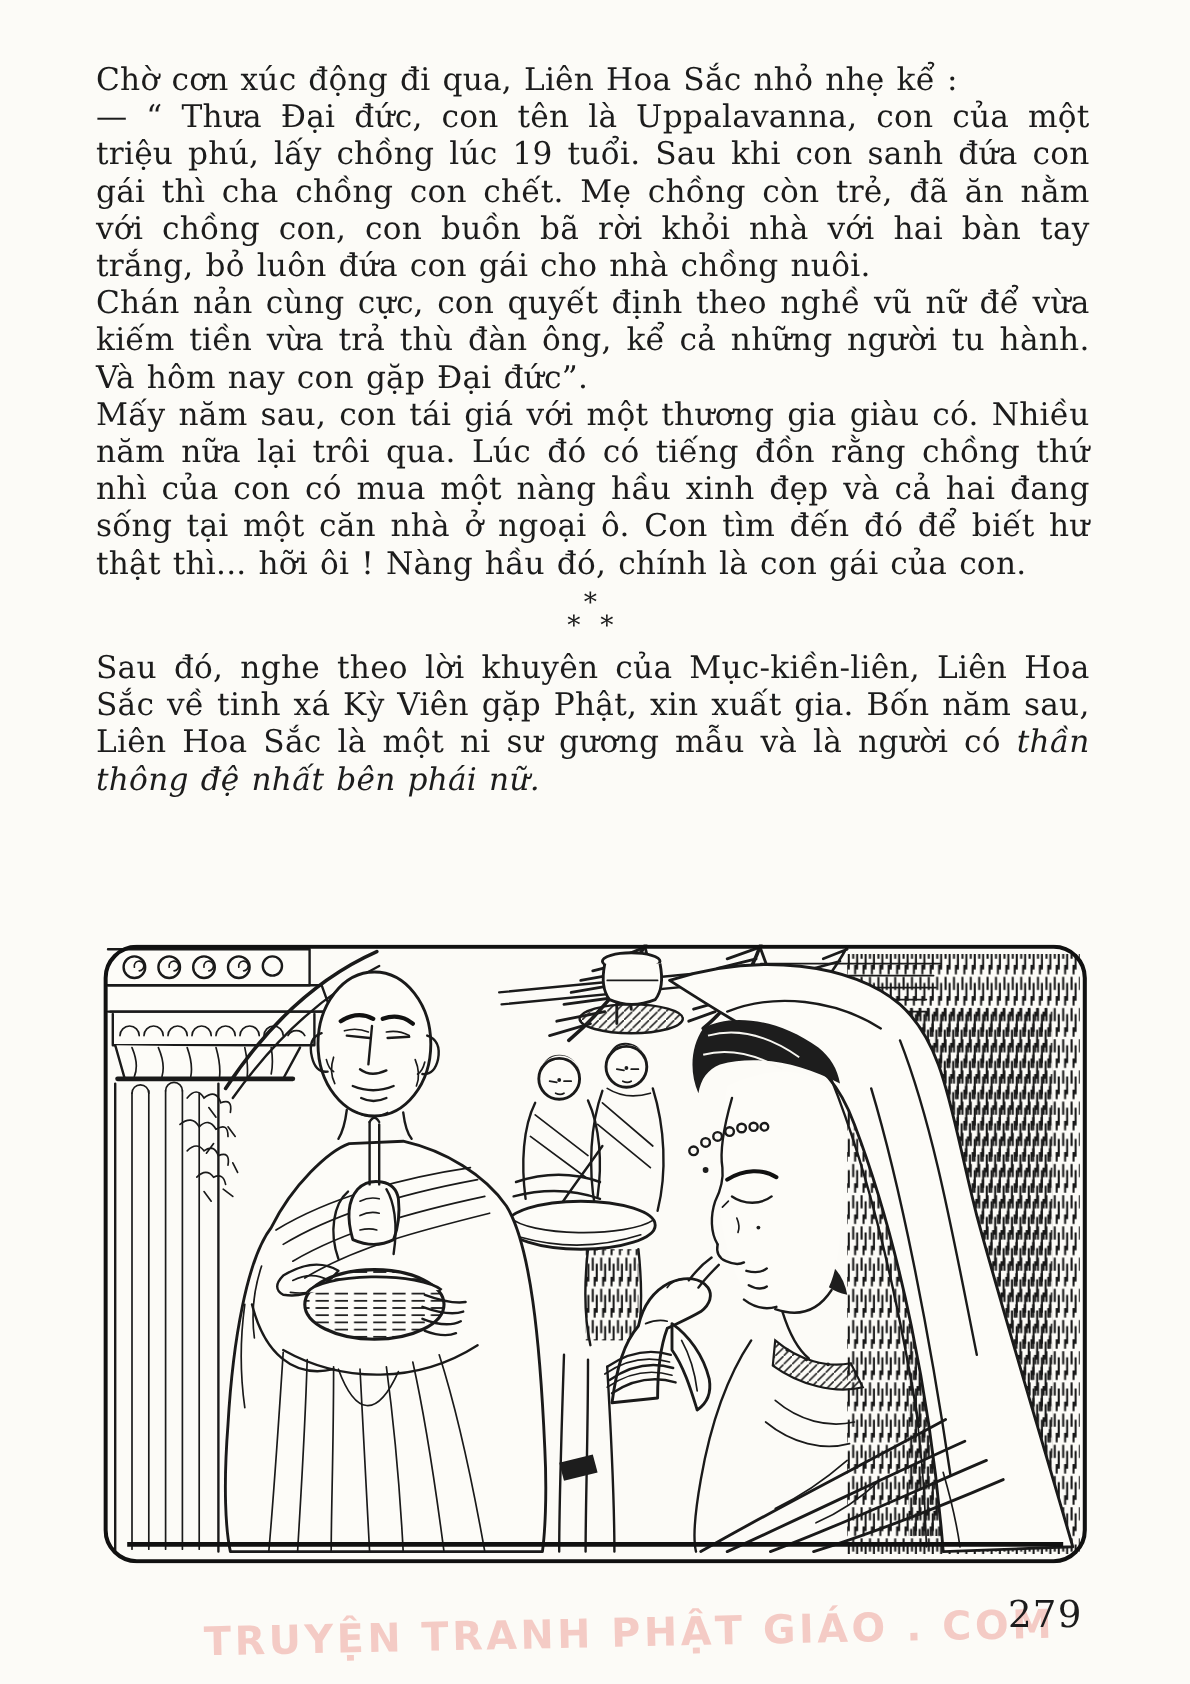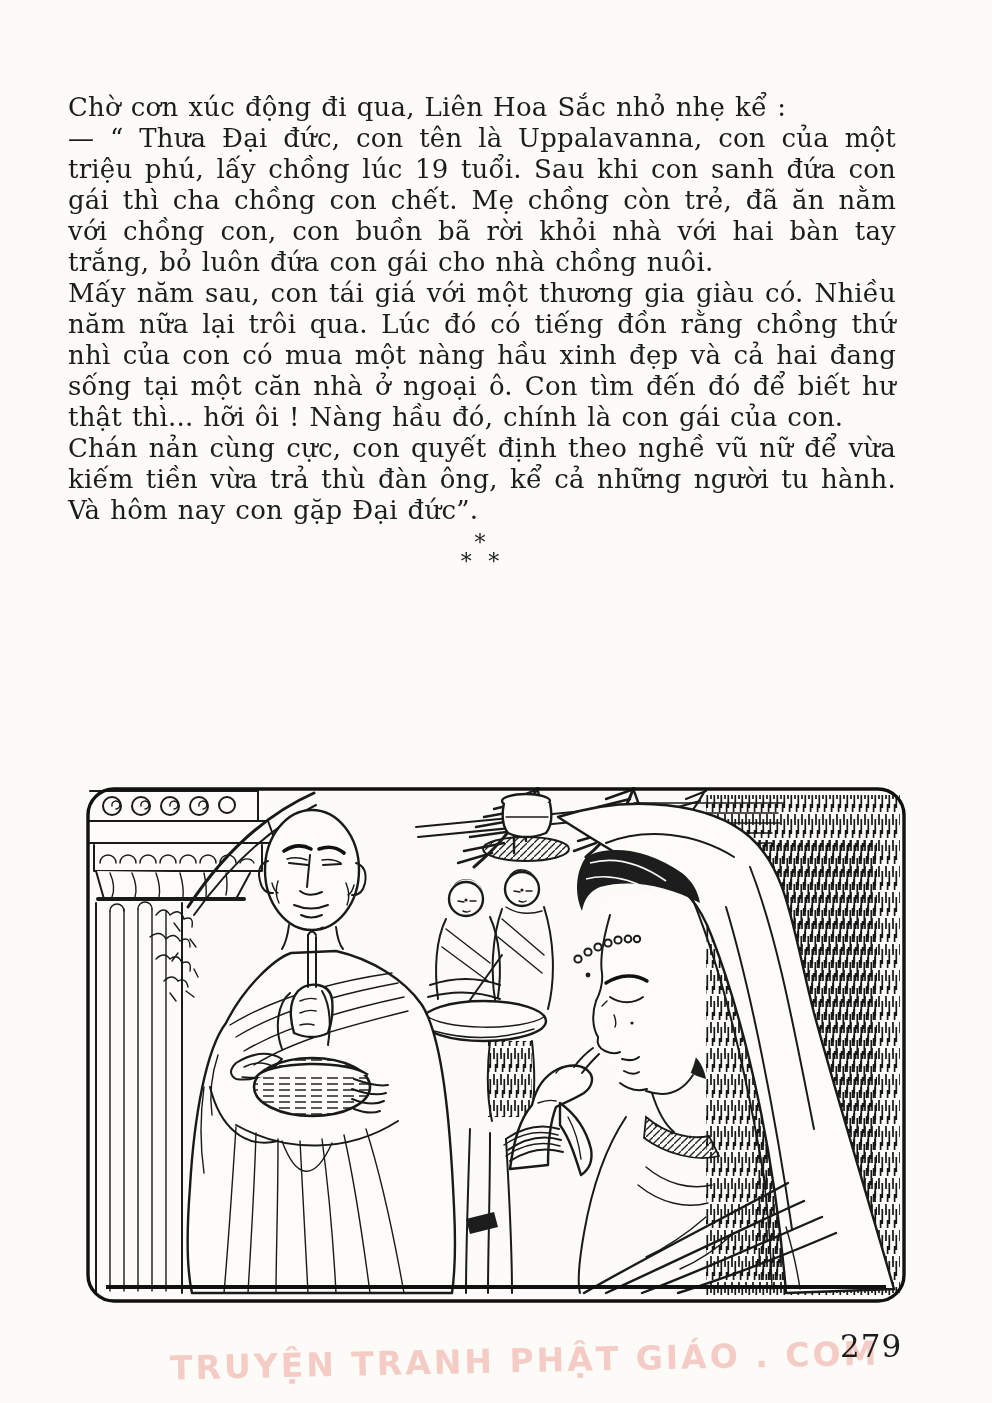--- a/index.html
+++ b/index.html
@@ -4,23 +4,23 @@
 <style>
   html,body{margin:0;padding:0;}
   body{
     width:992px;height:1403px;
     background:var(--paper,#fcfbf7);
     position:relative;overflow:hidden;
     font-family:"DejaVu Serif","Liberation Serif",serif;
     color:var(--ink,#1c1c1c);
   }
   .story{
-    position:absolute;left:68px;top:52px;width:828px;
+    position:absolute;left:80px;top:52px;width:828px;
     font-size:26px;line-height:31px;
-    text-align:justify;letter-spacing:.2px;word-spacing:1.5px;margin-top:40px;
+    text-align:justify;letter-spacing:.2px;word-spacing:1.5px;
   }
   .story p{margin:0;}
   .story p.gap{margin-top:11px;}
   .divider{
     margin:7px 0 11px 0;text-align:center;
     font-size:22px;line-height:19px;letter-spacing:4px;
   }
   .closing .it{font-style:italic;}
   .illustration{
     position:absolute;left:86px;top:787px;width:820px;height:516px;
@@ -44,26 +44,27 @@
   svg .th{fill:none;stroke:#1a1a1a;stroke-width:1.4;stroke-linecap:round;}
   svg .wh{fill:#fdfcf8;stroke:#1a1a1a;stroke-width:2.4;stroke-linejoin:round;}
   svg .dk{fill:#1d1d1d;stroke:none;}
 </style>
 </head>
 <body>
 
 <div class="story">
   <p>Chờ cơn xúc động đi qua, Liên Hoa Sắc nhỏ nhẹ kể :</p>
   <p>— “ Thưa Đại đức, con tên là Uppalavanna, con của một triệu phú, lấy chồng lúc 19 tuổi. Sau khi con sanh đứa con gái thì cha chồng con chết. Mẹ chồng còn trẻ, đã ăn nằm với chồng con, con buồn bã rời khỏi nhà với hai bàn tay trắng, bỏ luôn đứa con gái cho nhà chồng nuôi.</p>
+  <p>Chán nản cùng cực, con quyết định theo nghề vũ nữ để vừa kiếm tiền vừa trả thù đàn ông, kể cả những người tu hành. Và hôm nay con gặp Đại đức”.</p>
   <p>Mấy năm sau, con tái giá với một thương gia giàu có. Nhiều năm nữa lại trôi qua. Lúc đó có tiếng đồn rằng chồng thứ nhì của con có mua một nàng hầu xinh đẹp và cả hai đang sống tại một căn nhà ở ngoại ô. Con tìm đến đó để biết hư thật thì... hỡi ôi ! Nàng hầu đó, chính là con gái của con.</p>
-  <p>Chán nản cùng cực, con quyết định theo nghề vũ nữ để vừa kiếm tiền vừa trả thù đàn ông, kể cả những người tu hành. Và hôm nay con gặp Đại đức”.</p>
   <div class="divider">
     <div>*</div>
     <div>* *</div>
   </div>
+  <p class="closing"><span>Sau đó, nghe theo lời khuyên của Mục-kiền-liên, Liên Hoa Sắc về tinh xá Kỳ Viên gặp Phật, xin xuất gia. Bốn năm sau, Liên Hoa Sắc là một ni sư gương mẫu và là người có </span><span class="it">thần thông đệ nhất bên phái nữ.</span></p>
 </div>
 
 <svg class="illustration" viewBox="0 0 820 516" aria-hidden="true">
   <defs>
     <pattern id="vh" width="7" height="26" patternUnits="userSpaceOnUse">
       <path d="M2 1v11M5.3 6v15M3.6 17v8" stroke="#171717" stroke-width="1.7" fill="none"></path>
     </pattern>
     <pattern id="dg" width="7" height="7" patternUnits="userSpaceOnUse">
       <path d="M0 7L7 0" stroke="#222" stroke-width="1.3" fill="none"></path>
     </pattern>

